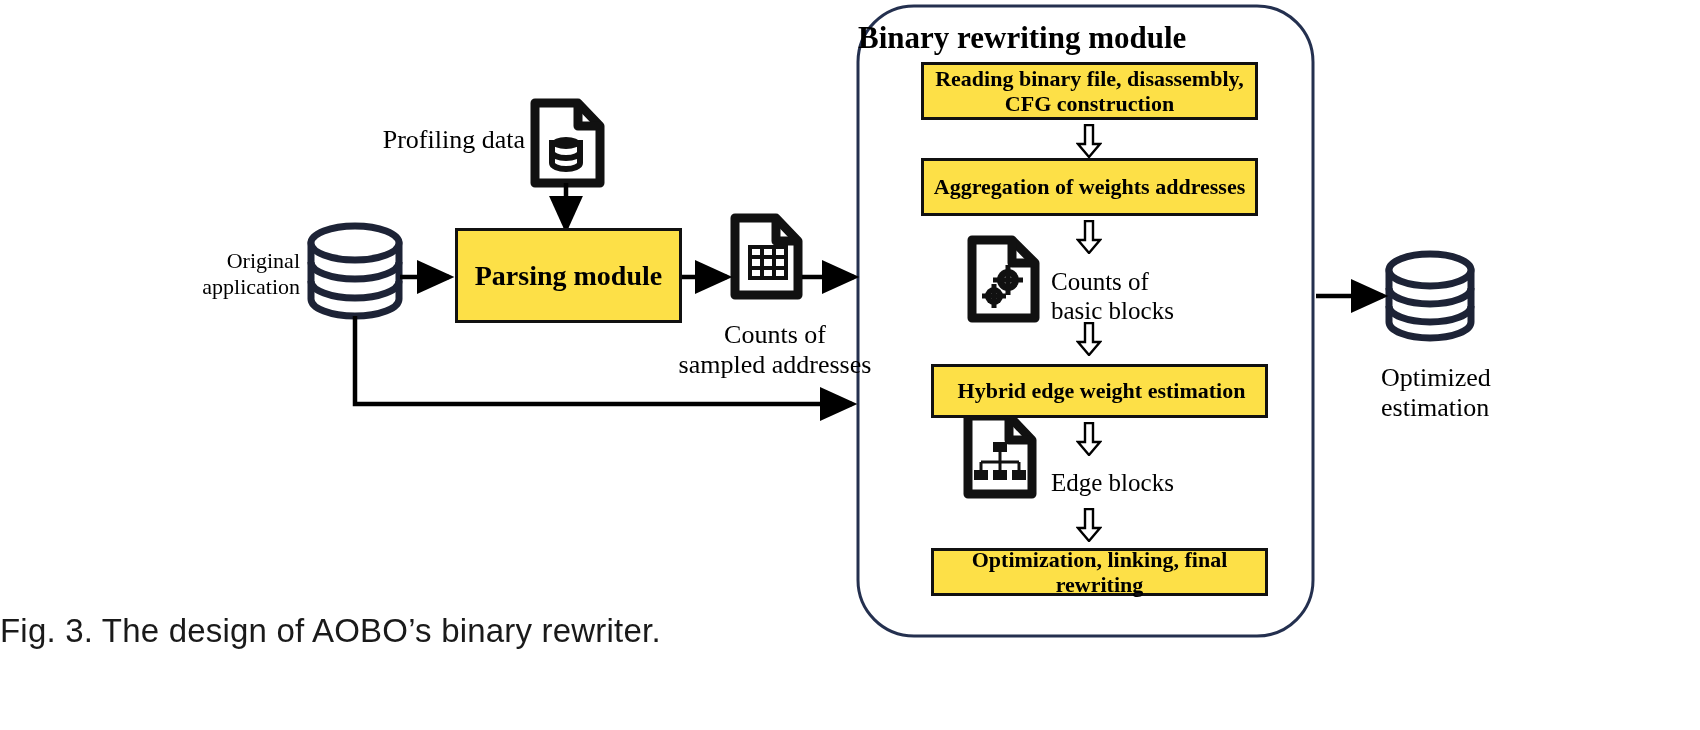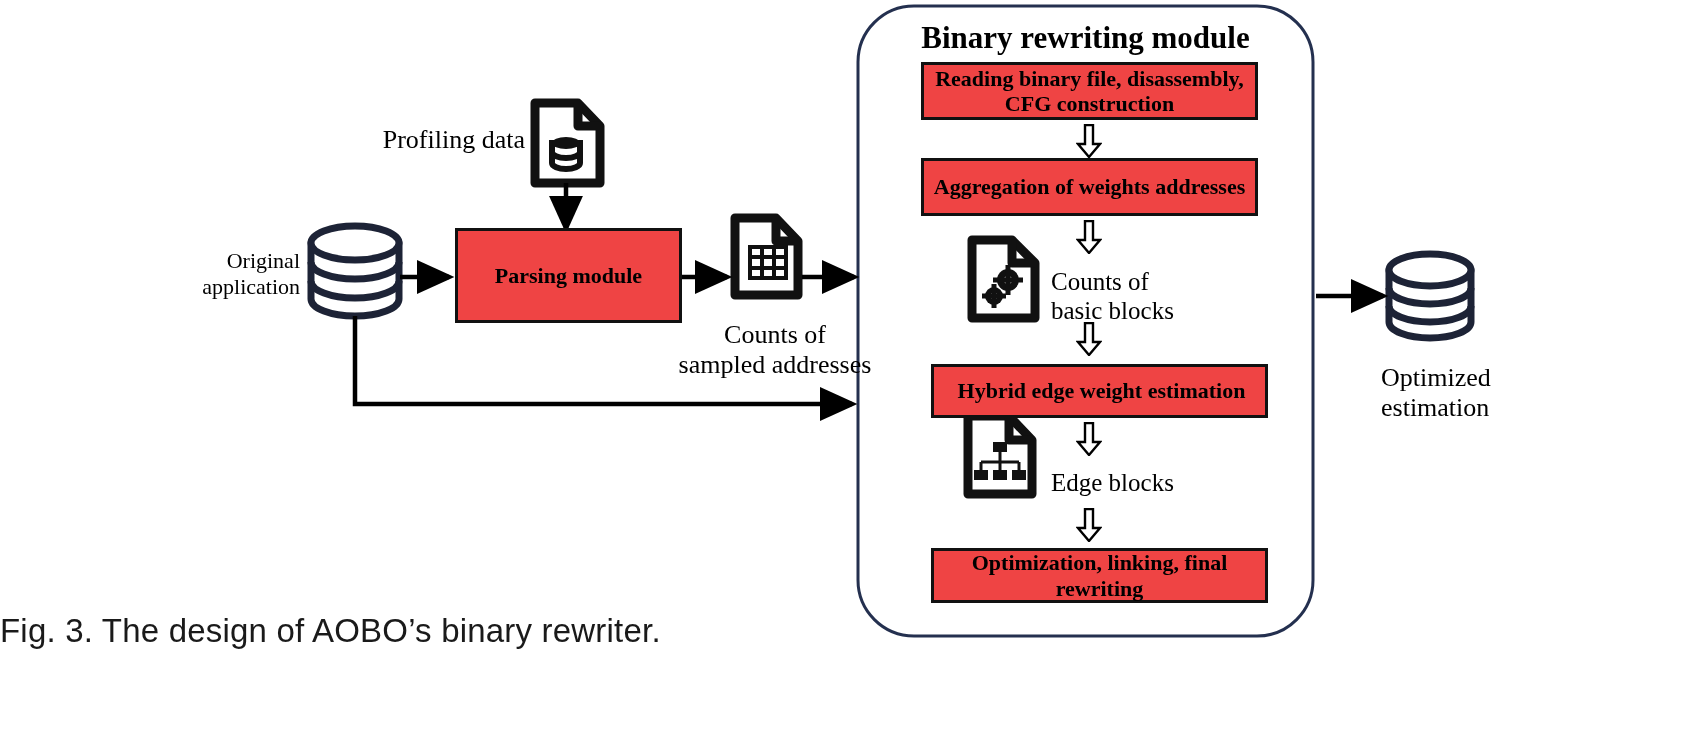--- a/index.html
+++ b/index.html
@@ -21,21 +21,21 @@
     position: absolute;
     left: 0;
     top: 0;
     width: 1700px;
     height: 730px;
   }
 
   
   .proc-box {
     position: absolute;
-    background: #ef4444;
+    background: #fde047;
     border: 3px solid #111111;
     box-sizing: border-box;
     display: flex;
     align-items: center;
     justify-content: center;
     text-align: center;
     font-family: "Liberation Serif", serif;
     font-weight: bold;
     color: #000000;
     line-height: 1.14;
@@ -54,21 +54,20 @@
   }
   .label.left { text-align: right; }
   .label.lft  { text-align: left; }
 
   
   .module-title {
     position: absolute;
     font-family: "Liberation Serif", serif;
     font-weight: bold;
     color: #000000;
-    text-align: center;
   }
 
   
   .blk-arrow {
     position: absolute;
     width: 26px;
     height: 34px;
   }
 
   
@@ -178,34 +177,34 @@
 
       <line x1="1316" y1="296" x2="1383" y2="296" marker-end="url(#arrowhead)"></line>
     </g>
   </svg>
 
   <div class="label left" style="left:145px; top:248px; width:155px; font-size:22px;">Original
 application</div>
 
   <div class="label left" style="left:340px; top:125px; width:185px; font-size:26px;">Profiling data</div>
 
-  <div class="proc-box" style="left:455px; top:228px; width:227px; height:95px; font-size:22px;">Parsing module</div>
+  <div class="proc-box" style="left:455px; top:228px; width:227px; height:95px; font-size:28px;">Parsing module</div>
 
   <div class="label" style="left:630px; top:320px; width:290px; font-size:26px;">Counts of
 sampled addresses</div>
 
   <div class="module-title" style="left:858px; top:20px; width:455px; font-size:31px;">Binary rewriting module</div>
 
   <div class="proc-box" style="left:921px; top:62px; width:337px; height:58px; font-size:22px;">Reading binary file, disassembly, CFG construction</div>
 
   <div class="proc-box" style="left:921px; top:158px; width:337px; height:58px; font-size:22px;">Aggregation of weights addresses</div>
 
   <div class="proc-box" style="left:931px; top:364px; width:337px; height:54px; font-size:22px;padding-left:10px;">Hybrid edge weight estimation</div>
 
-  <div class="proc-box" style="left:931px; top:548px; width:337px; height:55px; font-size:22px;">Optimization, linking, final rewriting</div>
+  <div class="proc-box" style="left:931px; top:548px; width:337px; height:48px; font-size:22px;">Optimization, linking, final rewriting</div>
 
   <div class="label lft" style="left:1051px; top:267px; width:190px; font-size:25px;">Counts of
 basic blocks</div>
 
   <div class="label lft" style="left:1051px; top:468px; width:190px; font-size:25px;">Edge blocks</div>
 
   <svg class="blk-arrow" style="left:1076px; top:124px;" viewBox="0 0 26 34">
     <path d="M9,1 L17,1 L17,20 L24,20 L13,33 L2,20 L9,20 z" fill="#ffffff" stroke="#000000" stroke-width="2.4" stroke-linejoin="miter"></path>
   </svg>
 

